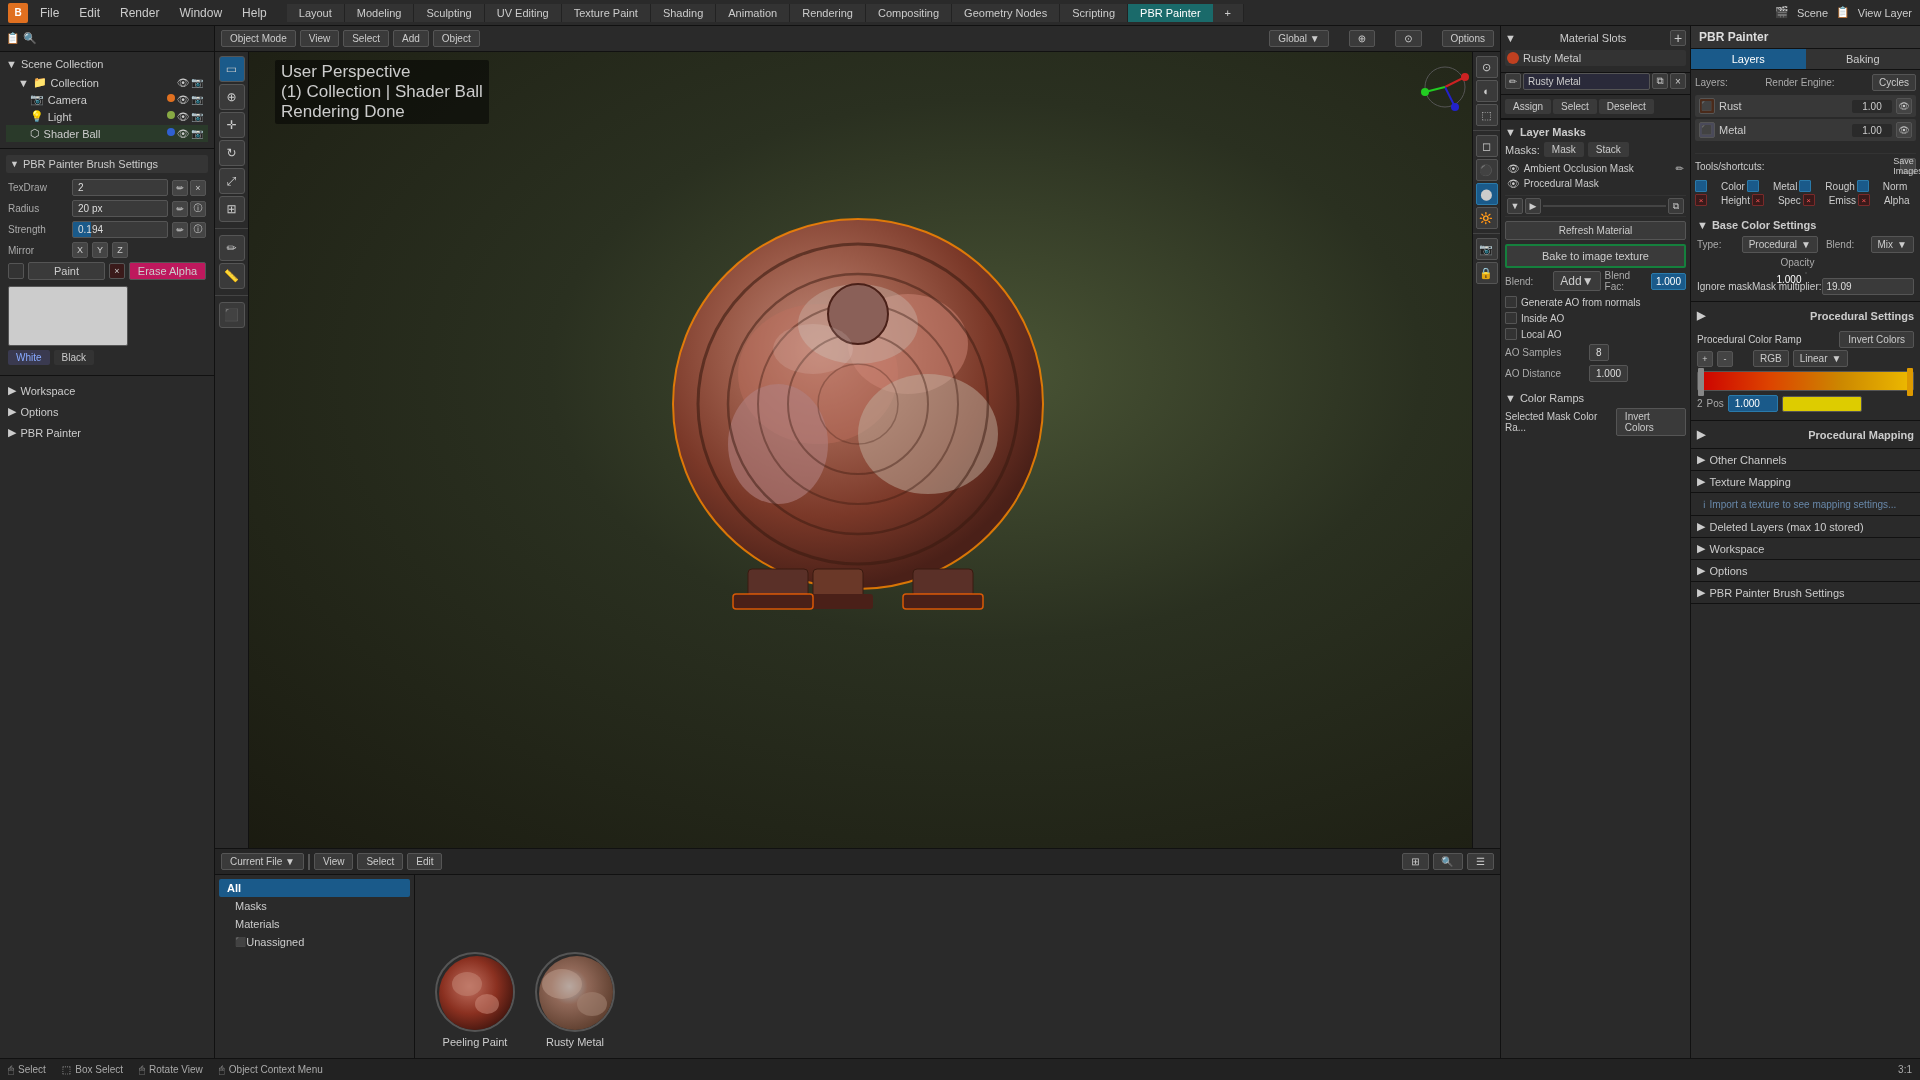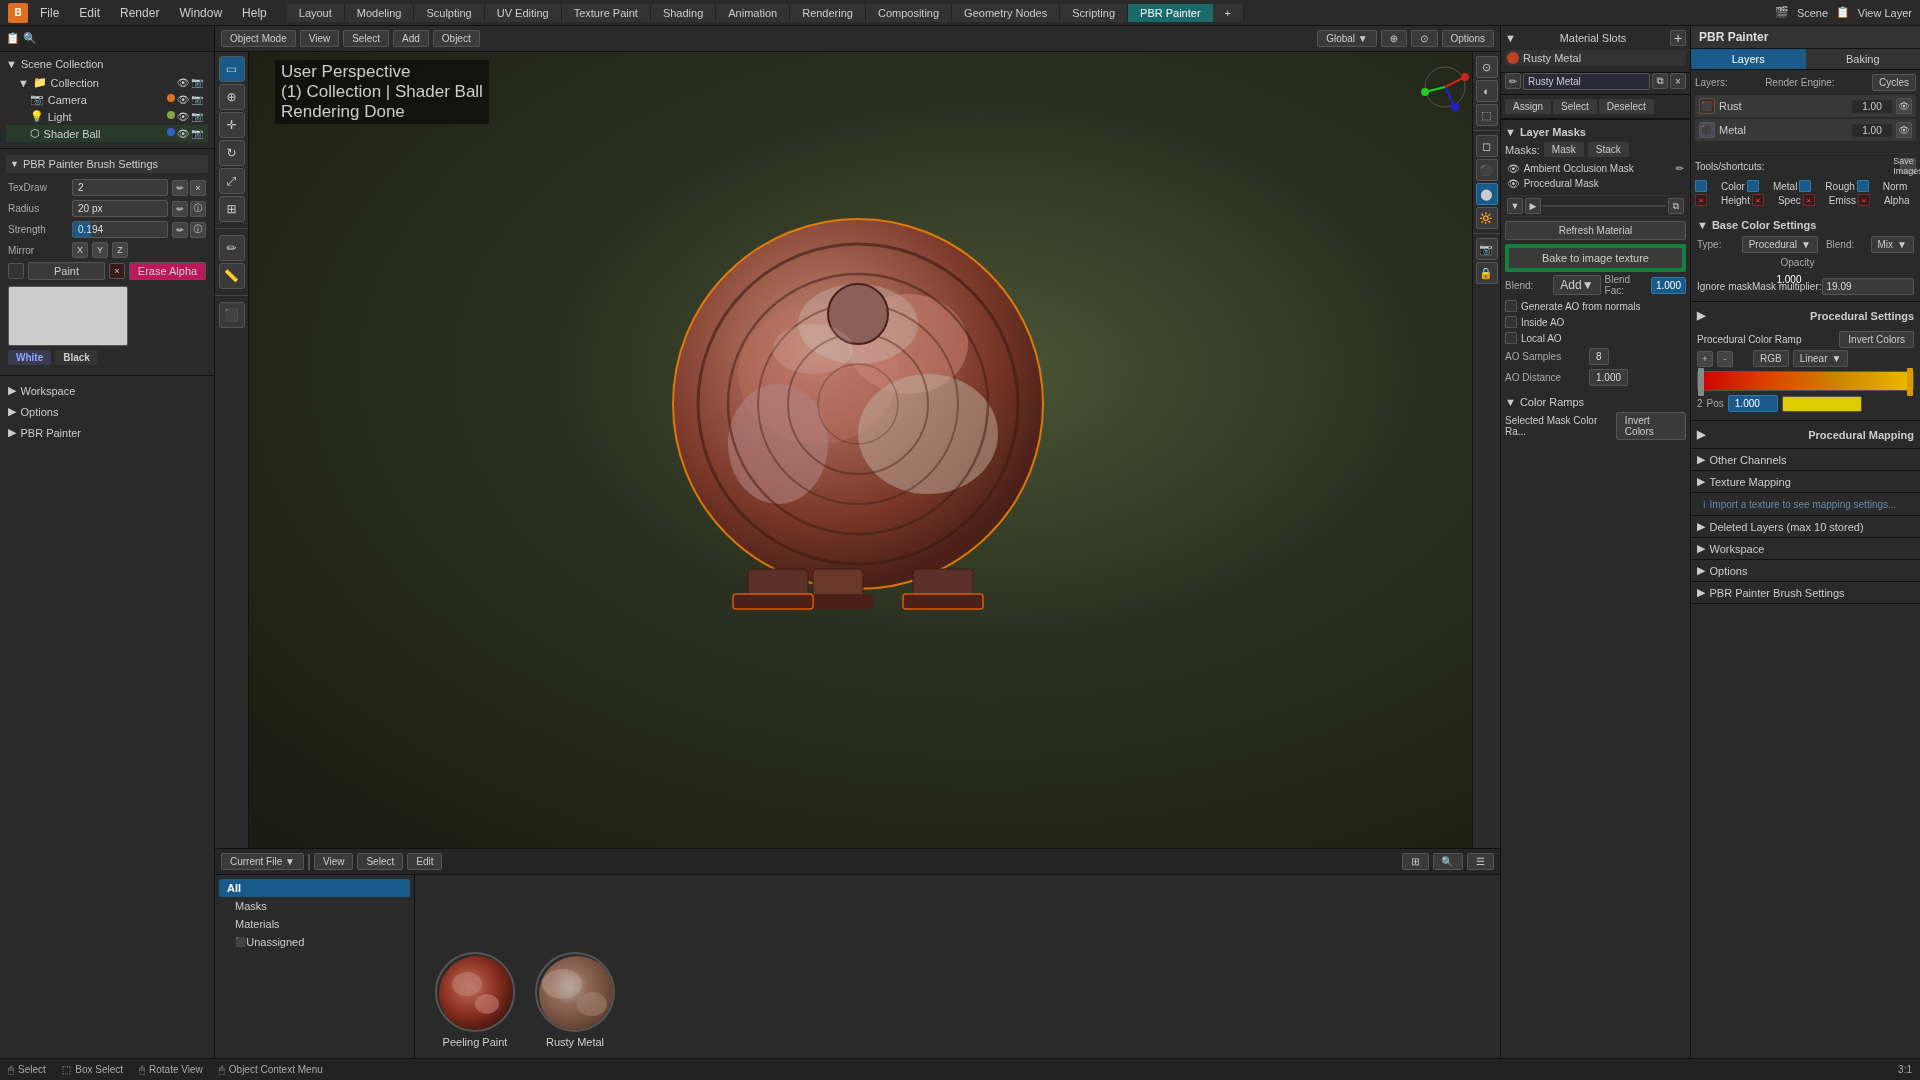--- a/index.html
+++ b/index.html
@@ -748,21 +748,21 @@
       border-radius: 2px;
       cursor: pointer;
       font-size: 10px;
       color: #ccc;
     }
 
     .bake-btn {
       width: 100%;
       padding: 4px;
       background: #3a3a3a;
-      border: 4px solid #15803d;
+      border: 2px solid #15803d;
       border-radius: 2px;
       cursor: pointer;
       font-size: 11px;
       color: #ccc;
       text-align: center;
       margin: 0 0;
     }
 
     .refresh-btn {
       width: 100%;
@@ -942,21 +942,21 @@
 
       <div class="brush-row">
         <div class="small-btn" style="background:#333;"></div>
         <span style="flex:1; text-align:center; background:#3a3a3a; border:1px solid #555; border-radius:2px; padding:2px;">Paint</span>
         <div class="small-btn" style="background:#3a1a1a;">×</div>
         <span style="flex:1; text-align:center; background:#be185d; border:1px solid #555; border-radius:2px; padding:2px;">Erase Alpha</span>
       </div>
 
       <div style="padding:4px 2px;">
         <div class="color-swatch-large" style="background:#ccc; margin-bottom:4px;"></div>
-        <div style="display:flex; gap:4px;font-weight:bold;">
+        <div style="display:flex; gap:4px;">
           <div class="color-swap-item active">White</div>
           <div class="color-swap-item">Black</div>
         </div>
       </div>
     </div>
 
     <div class="left-panel-bottom">
       <div class="collapsible-section">
         <span>▶</span>
         <span>Workspace</span>
@@ -973,21 +973,21 @@
   </div>
 
   <div class="center-col">
 
     <div class="viewport-toolbar">
       <div class="viewport-toolbar-btn">Object Mode</div>
       <div class="viewport-toolbar-btn">View</div>
       <div class="viewport-toolbar-btn">Select</div>
       <div class="viewport-toolbar-btn">Add</div>
       <div class="viewport-toolbar-btn">Object</div>
-      <div style="margin-left:auto; display:flex; gap:4px;">
+      <div style="margin-left:auto; display:flex; gap:20px;">
         <div class="viewport-toolbar-btn">Global ▼</div>
         <div class="viewport-toolbar-btn">⊕</div>
         <div class="viewport-toolbar-btn">⊙</div>
         <div class="viewport-toolbar-btn">Options</div>
       </div>
     </div>
 
     <div class="viewport-plus-bottom">
 
       <div class="viewport">

